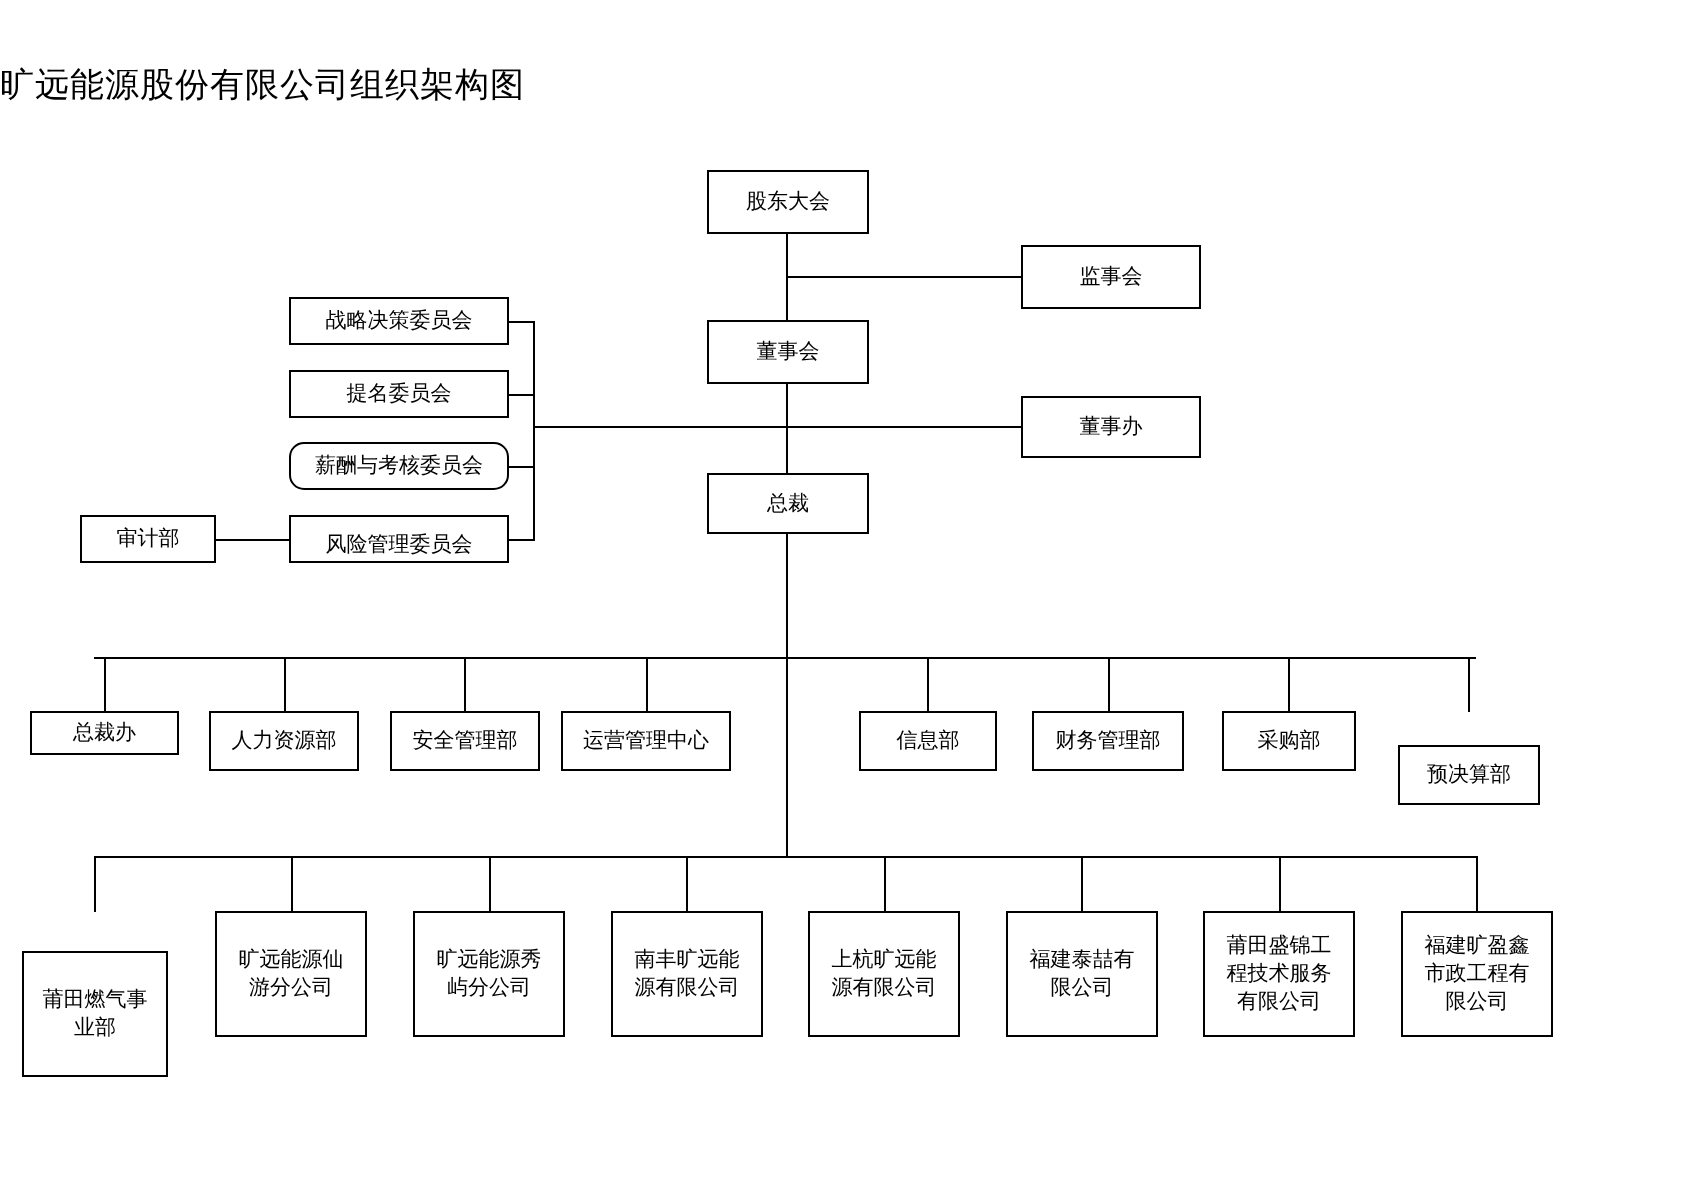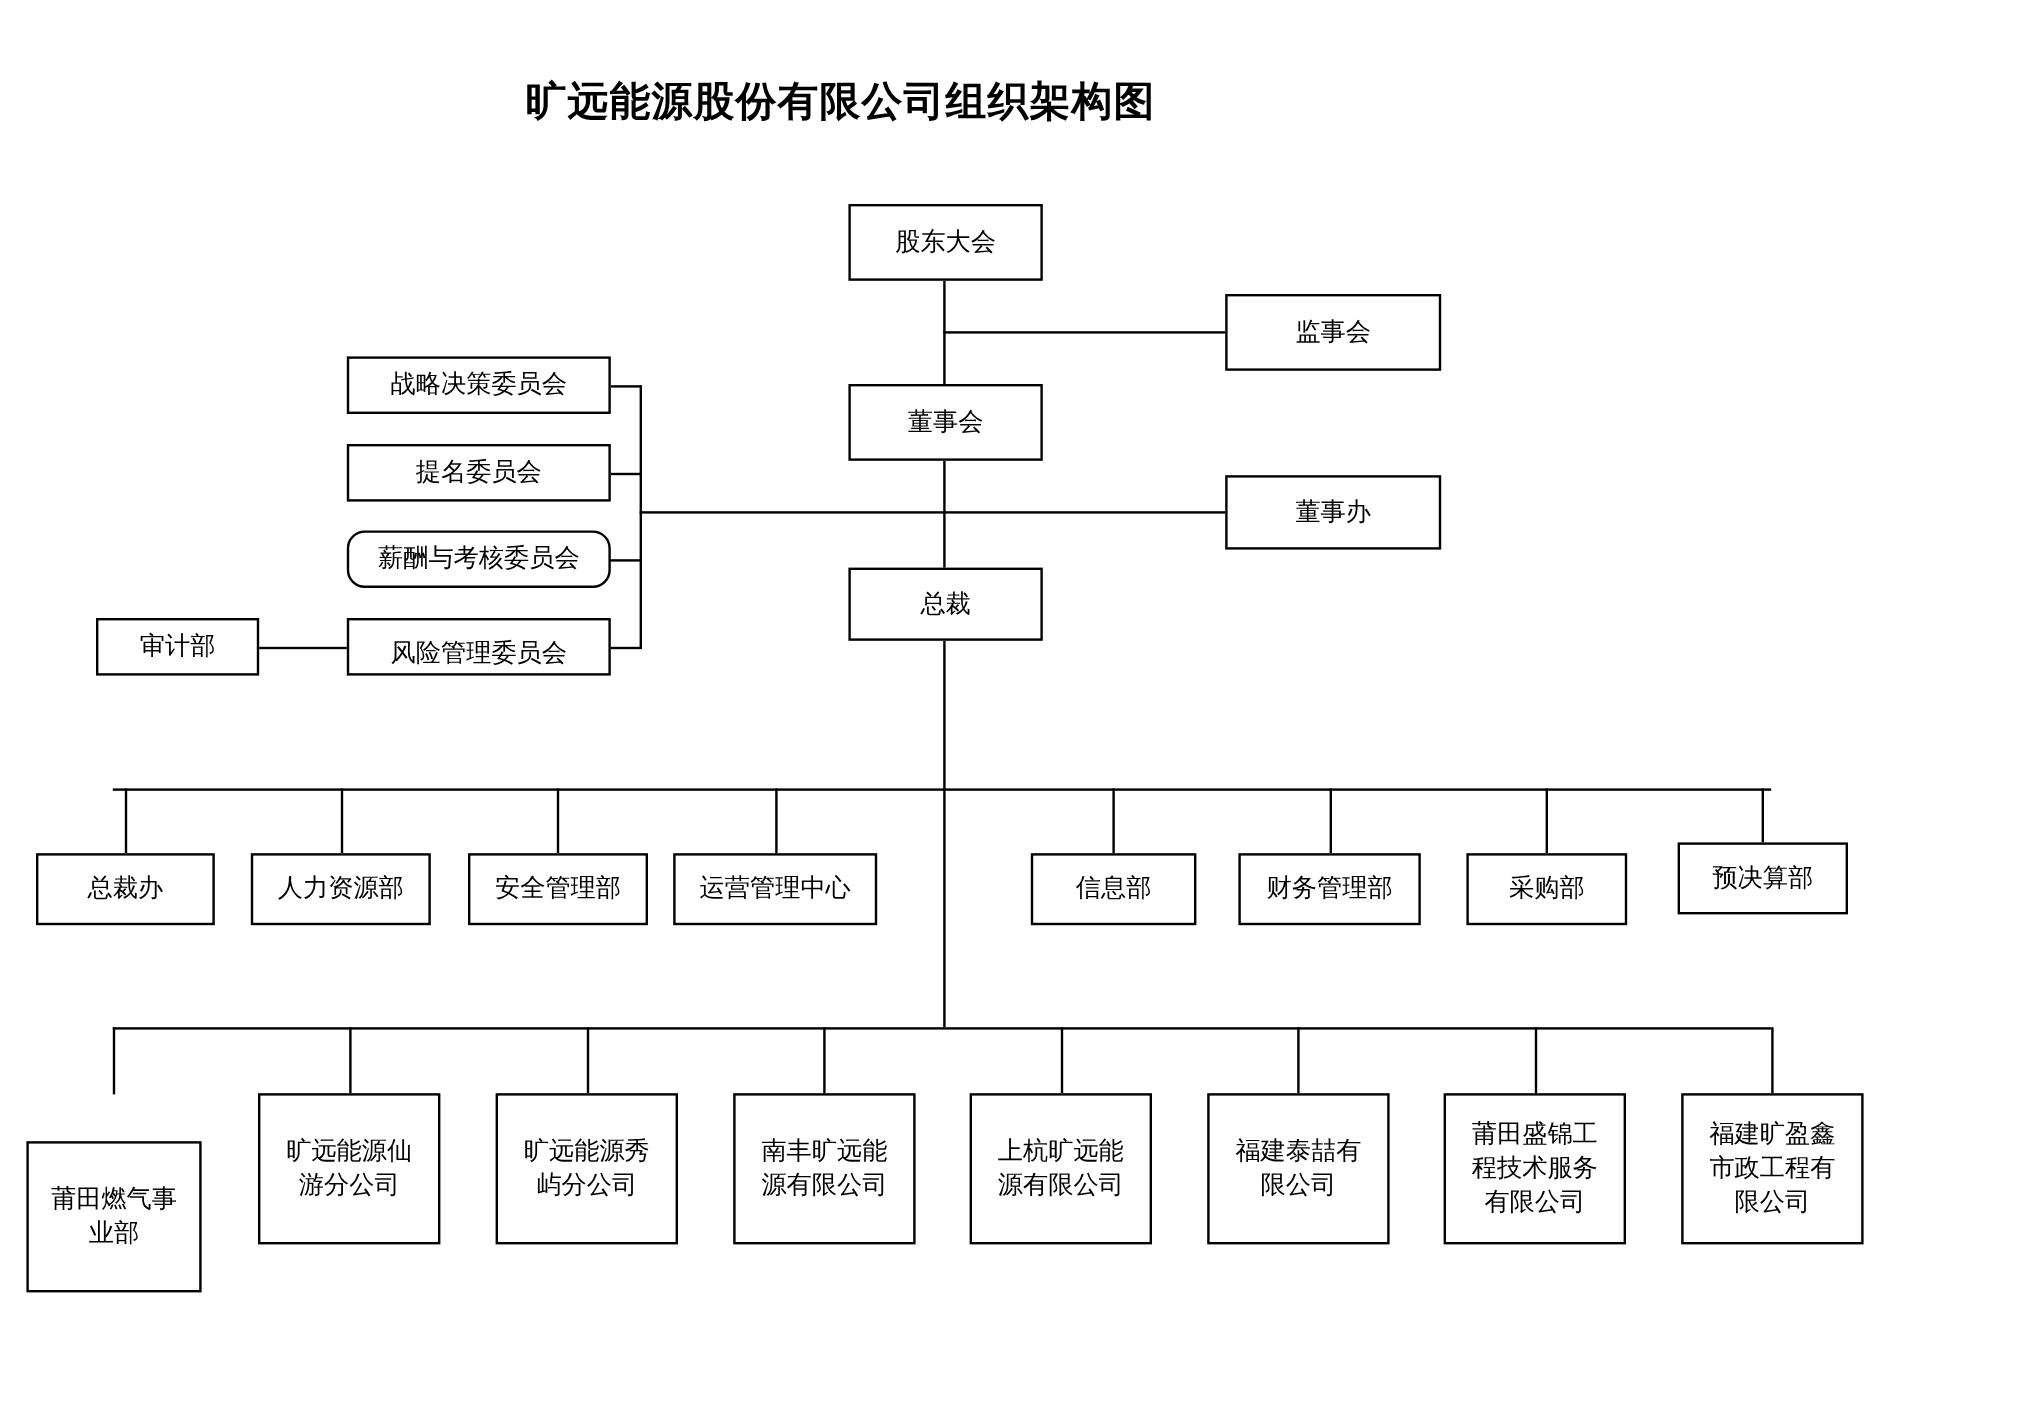--- a/index.html
+++ b/index.html
@@ -16,23 +16,23 @@
     width: 1683px;
     height: 1190px;
     background: #ffffff;
     overflow: hidden;
   }
   .title {
     position: absolute;
     left: 0;
     top: 62px;
     width: 1401px;
-    text-align: center;
+    text-align: left;
     font-size: 34px;
-    font-weight: bold;
+    font-weight: normal;
     letter-spacing: 1px;
     font-family: "Liberation Serif", "DejaVu Serif", serif;
   }
   .node {
     position: absolute;
     box-sizing: border-box;
     border: 2px solid #000000;
     background: #ffffff;
     display: flex;
     align-items: center;
@@ -139,42 +139,42 @@
   </div>
 
   <div class="node" style="left:289px; top:515px; width:220px; height:48px;align-items:flex-end;">
     <span class="txt">风险管理委员会</span>
   </div>
 
   <div class="node" style="left:80px; top:515px; width:136px; height:48px;">
     <span class="txt">审计部</span>
   </div>
 
-  <div class="node" style="left:30px; top:711px; width:149px; height:60px;">
+  <div class="node" style="left:30px; top:711px; width:149px; height:44px;">
     <span class="txt">总裁办</span>
   </div>
   <div class="node" style="left:209px; top:711px; width:150px; height:60px;">
     <span class="txt">人力资源部</span>
   </div>
   <div class="node" style="left:390px; top:711px; width:150px; height:60px;">
     <span class="txt">安全管理部</span>
   </div>
   <div class="node" style="left:561px; top:711px; width:170px; height:60px;">
     <span class="txt">运营管理中心</span>
   </div>
   <div class="node" style="left:859px; top:711px; width:138px; height:60px;">
     <span class="txt">信息部</span>
   </div>
   <div class="node" style="left:1032px; top:711px; width:152px; height:60px;">
     <span class="txt">财务管理部</span>
   </div>
   <div class="node" style="left:1222px; top:711px; width:134px; height:60px;">
     <span class="txt">采购部</span>
   </div>
-  <div class="node" style="left:1398px; top:702px; width:142px; height:60px;">
+  <div class="node" style="left:1398px; top:745px; width:142px; height:60px;">
     <span class="txt">预决算部</span>
   </div>
 
   <div class="node" style="left:22px; top:911px; width:146px; height:126px;margin-top:40px;">
     <span class="txt">莆田燃气事
 业部</span>
   </div>
   <div class="node" style="left:215px; top:911px; width:152px; height:126px;">
     <span class="txt">旷远能源仙
 游分公司</span>

